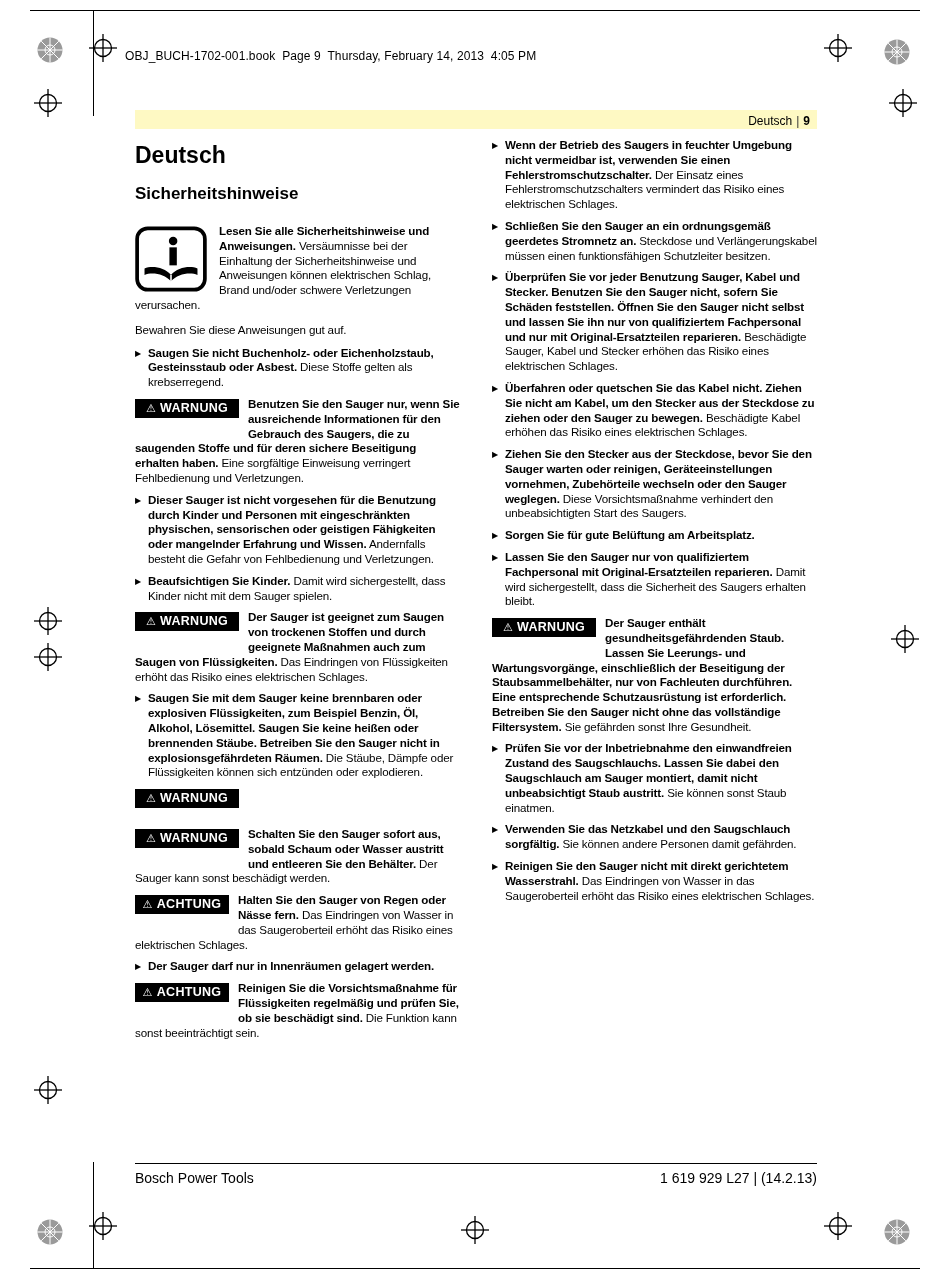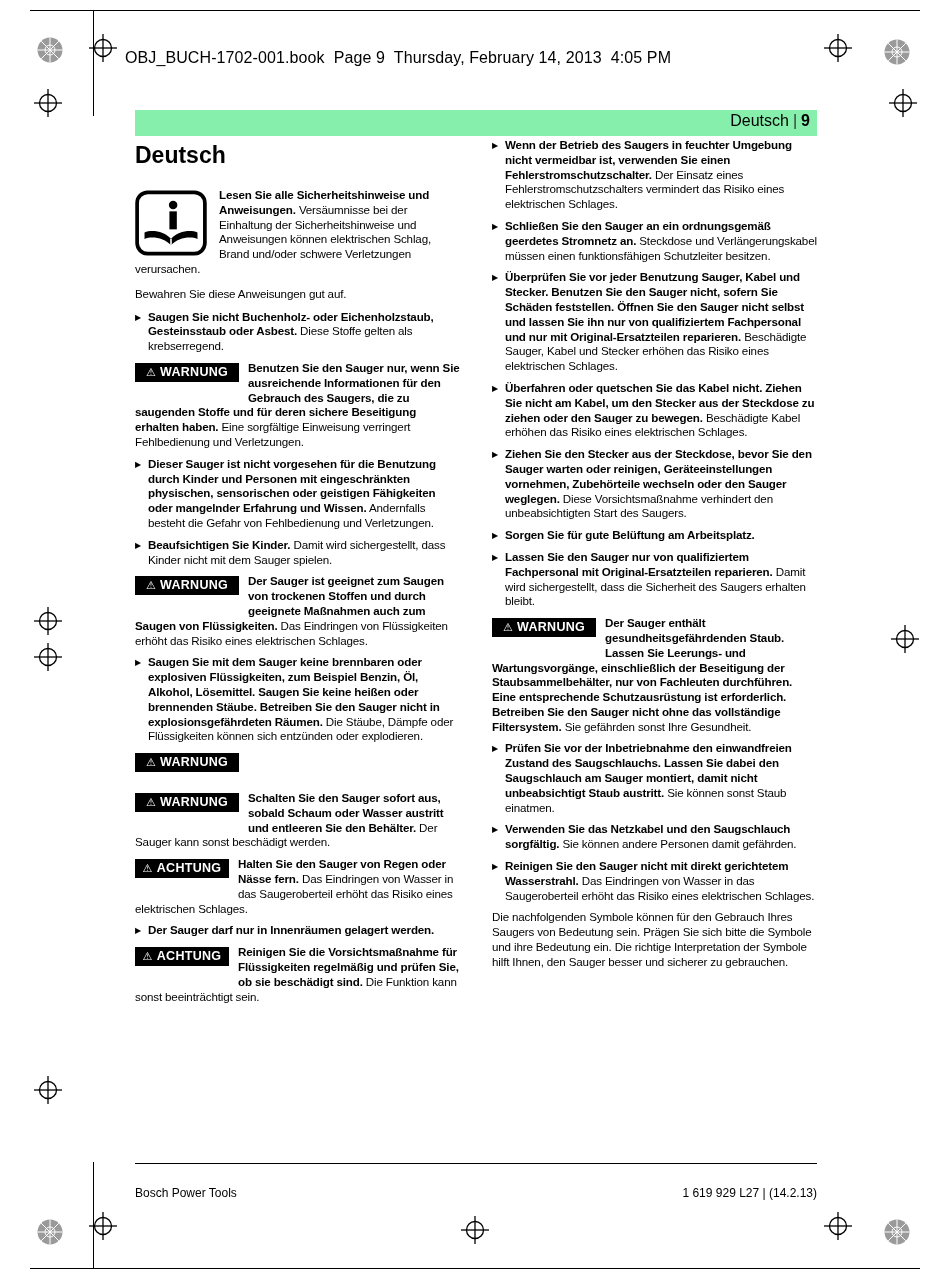--- a/index.html
+++ b/index.html
@@ -5,26 +5,26 @@
   * { margin:0; padding:0; box-sizing:border-box; }
   html,body { background:#fff; }
   body {
     width:950px; height:1282px; position:relative; overflow:hidden;
     font-family:"Liberation Sans", sans-serif; color:#000;
   }
   .printmarks { position:absolute; left:0; top:0; pointer-events:none; }
 
   .print-header {
     position:absolute; left:125px; top:49px;
-    font-size:16px; letter-spacing:0.1px; white-space:pre;
+    font-size:12px; letter-spacing:0.1px; white-space:pre;
   }
 
   .header-bar {
-    position:absolute; left:135px; top:110px; width:682px; height:26px;
-    background:#86efac; font-size:16px; line-height:22px;
+    position:absolute; left:135px; top:110px; width:682px; height:19px;
+    background:#fef9c3; font-size:12px; line-height:22px;
     text-align:right; padding-right:7px;
   }
   .header-bar .pg { font-weight:bold; }
   .header-bar .sep { padding:0 4px; color:#333; }
 
   .columns {
     position:absolute; left:135px; top:138px; width:683px;
     display:flex; gap:31px;
   }
   .col { width:326px; font-size:11.6px; line-height:14.8px; letter-spacing:-0.15px; }
@@ -48,22 +48,22 @@
   .wbadge {
     float:left; width:104px; height:19px; margin:2px 9px 12px 0;
     background:#000; color:#fff; font-weight:bold; font-size:12.5px;
     letter-spacing:0.3px; display:flex; align-items:center; justify-content:center; gap:4px;
   }
   .wbadge.achtung { width:94px; }
   .wtri { font-size:11px; line-height:1; font-weight:normal; }
 
   .footer {
     position:absolute; left:135px; top:1163px; width:682px;
-    border-top:1px solid #000; padding-top:22px;
-    display:flex; justify-content:space-between; font-size:12px;
+    border-top:1px solid #000; padding-top:6px;
+    display:flex; justify-content:space-between; font-size:14px;
   }
 </style>
 </head>
 <body>
 
 <svg class="printmarks" width="950" height="1282">
   <defs>
     <g id="regmark">
       <circle r="8.5" fill="none" stroke="#000" stroke-width="1.3"></circle>
       <line x1="-14" y1="0" x2="14" y2="0" stroke="#000" stroke-width="1.3"></line>
@@ -104,20 +104,21 @@
 <div class="print-header">OBJ_BUCH-1702-001.book  Page 9  Thursday, February 14, 2013  4:05 PM</div>
 
 <div class="header-bar">
   <span>Deutsch</span><span class="sep">|</span><span class="pg">9</span>
 </div>
 
 <div class="columns">
 
   <div class="col">
     <h1 class="doc-title">Deutsch</h1>
+    <h2 class="section">Sicherheitshinweise</h2>
 
     <div class="intro para">
       <span class="bookicon">
         <svg width="72" height="66" viewBox="0 0 68 62">
           <rect x="2" y="2" width="64" height="58" rx="10" fill="#fff" stroke="#000" stroke-width="3.5"></rect>
           <circle cx="36" cy="14" r="4" fill="#000"></circle>
           <rect x="32.5" y="20" width="7" height="17" fill="#000"></rect>
           <path d="M34 46 C 28 39, 16 37, 9 40 L9 46 C 16 43, 28 45, 34 52 C 40 45, 52 43, 59 46 L59 40 C 52 37, 40 39, 34 46 Z" fill="#000"></path>
           <path d="M34 46 L34 52" stroke="#fff" stroke-width="1.5"></path>
         </svg>
@@ -280,20 +281,19 @@
       <b>Verwenden Sie das Netzkabel und den Saugschlauch sorgfältig.</b>
       <span>Sie können andere Personen damit gefährden.</span>
     </div>
 
     <div class="bullet">
       <span class="marker">▶</span>
       <b>Reinigen Sie den Sauger nicht mit direkt gerichtetem Wasserstrahl.</b>
       <span>Das Eindringen von Wasser in das Saugeroberteil erhöht das Risiko eines elektrischen Schlages.</span>
     </div>
 
-    <div class="para">Die nachfolgenden Symbole können für den Gebrauch Ihres Saugers von Bedeutung sein. Prägen Sie sich bitte die Symbole und ihre Bedeutung ein. Die richtige Interpretation der Symbole hilft Ihnen, den Sauger besser und sicherer zu gebrauchen.</div>
   </div>
 </div>
 
 <div class="footer">
   <span>Bosch Power Tools</span>
   <span>1 619 929 L27 | (14.2.13)</span>
 </div>
 
 </body></html>

